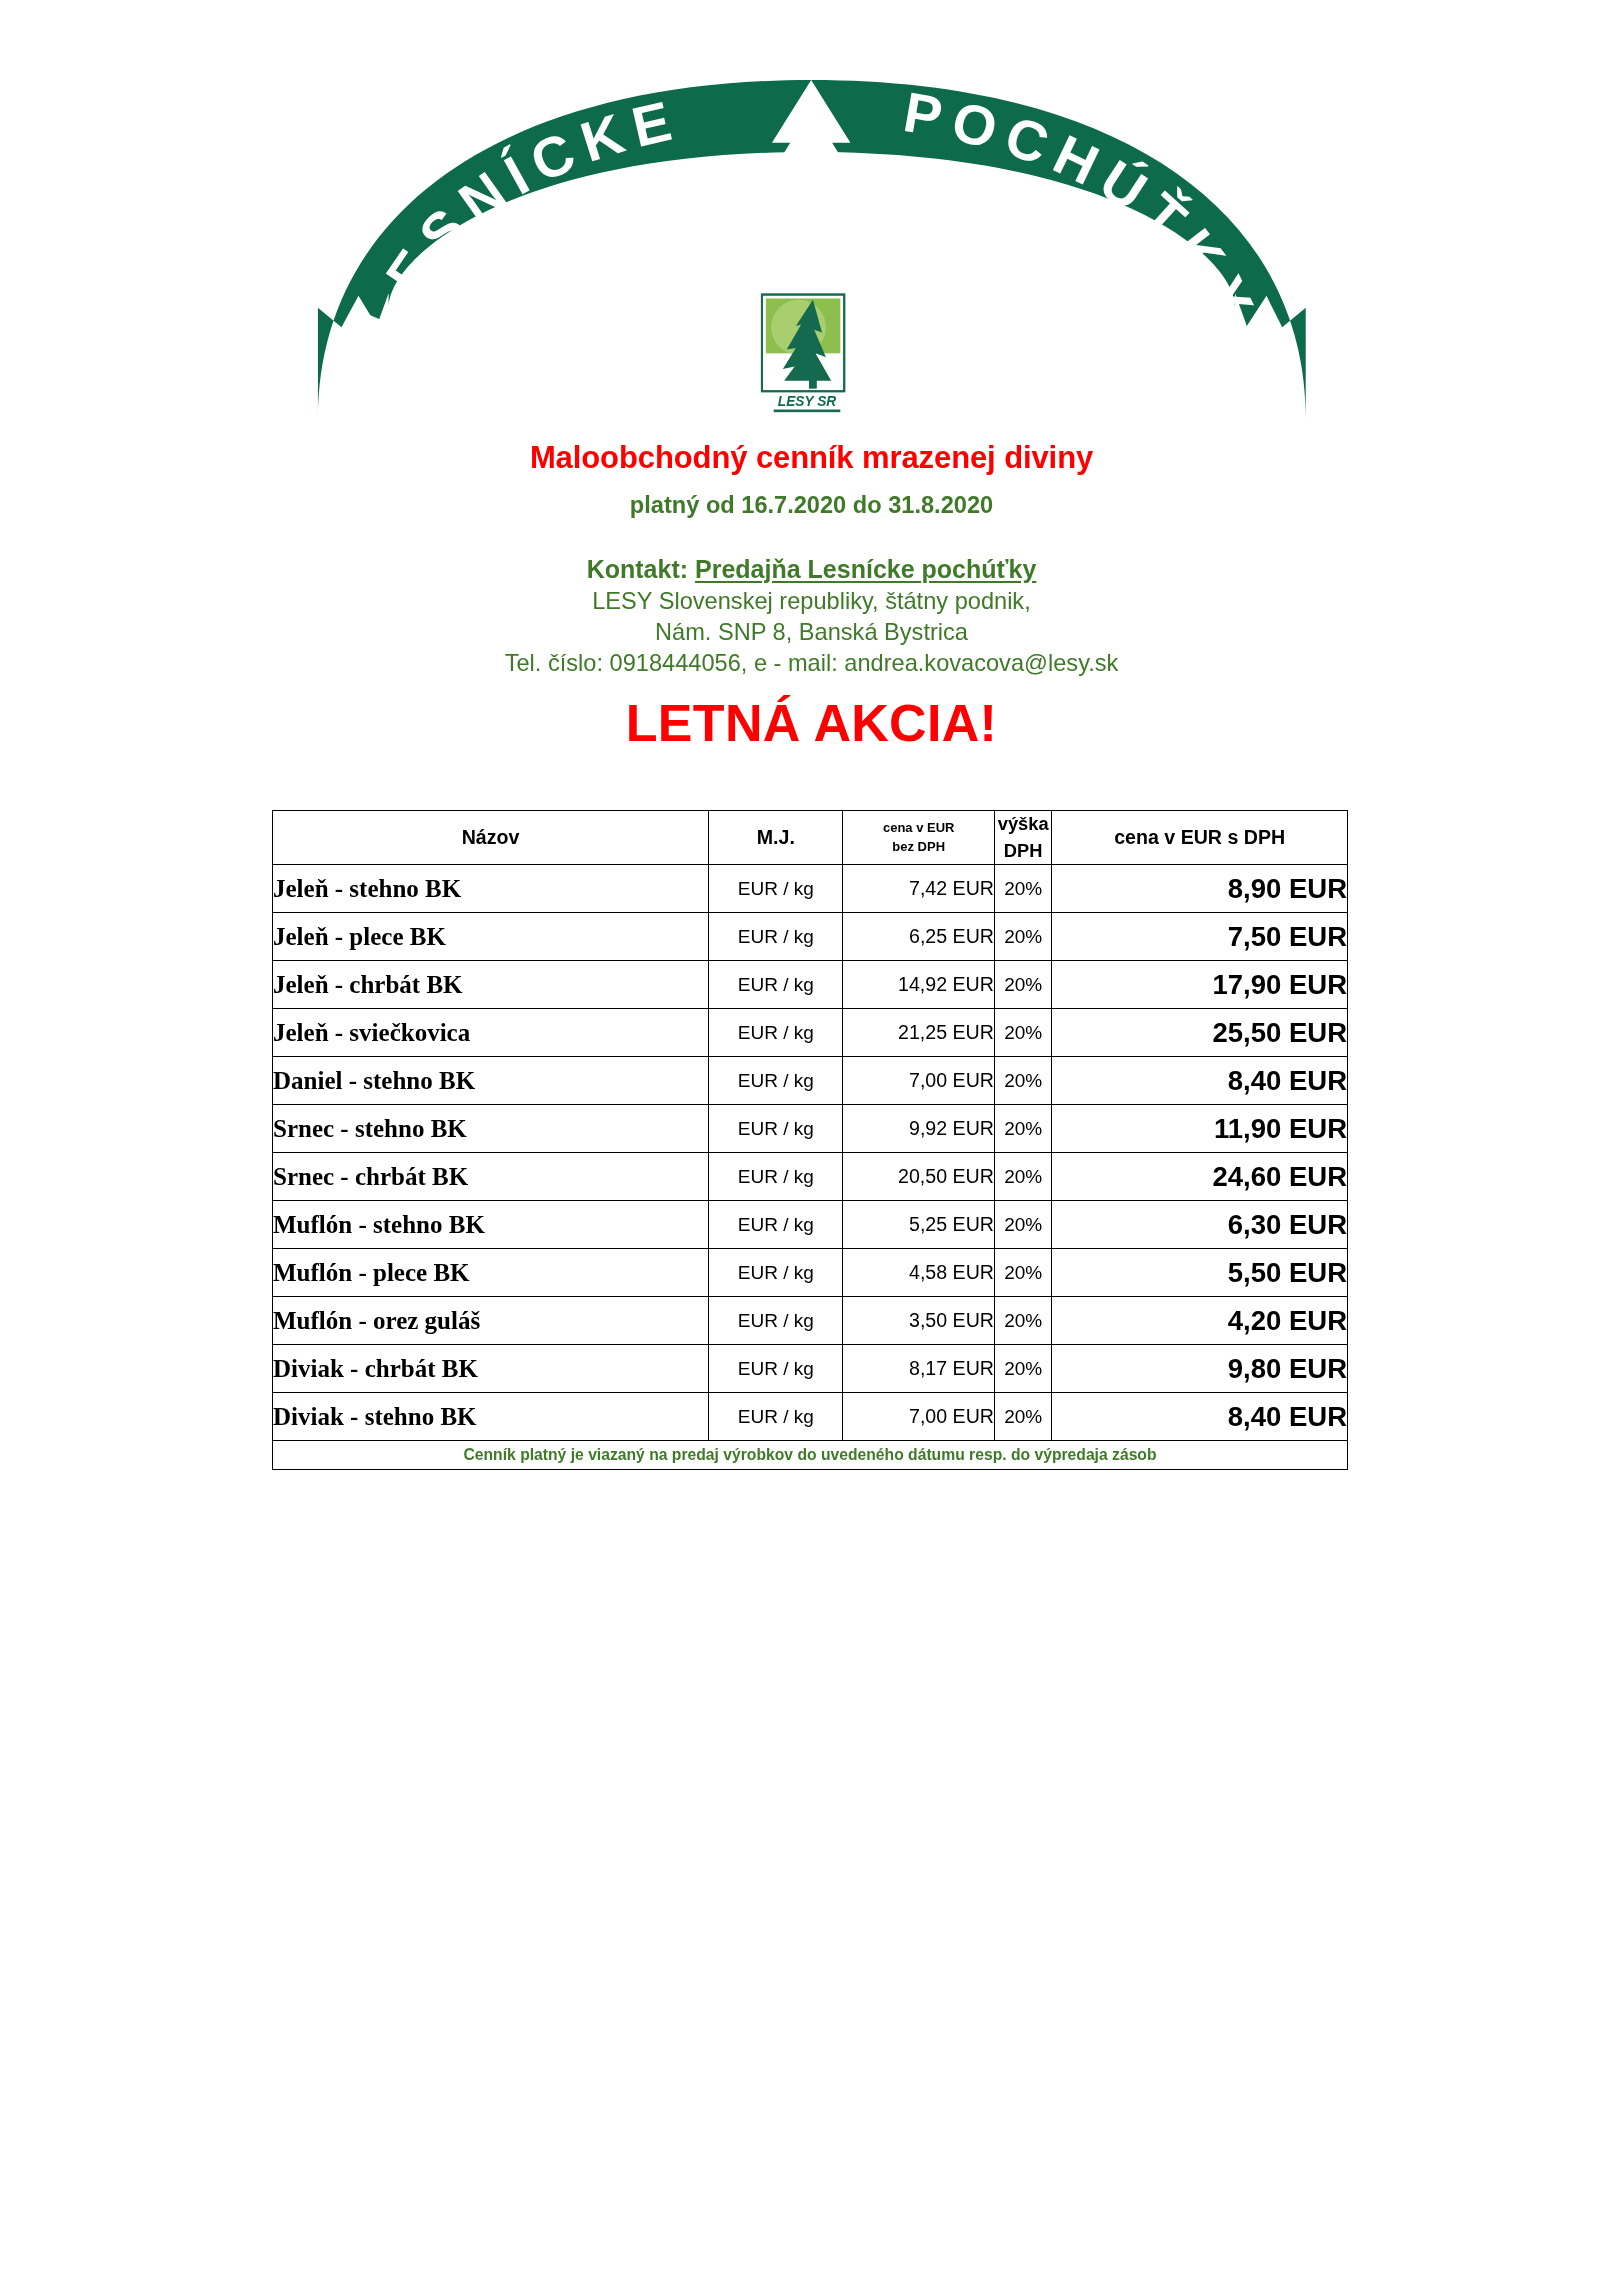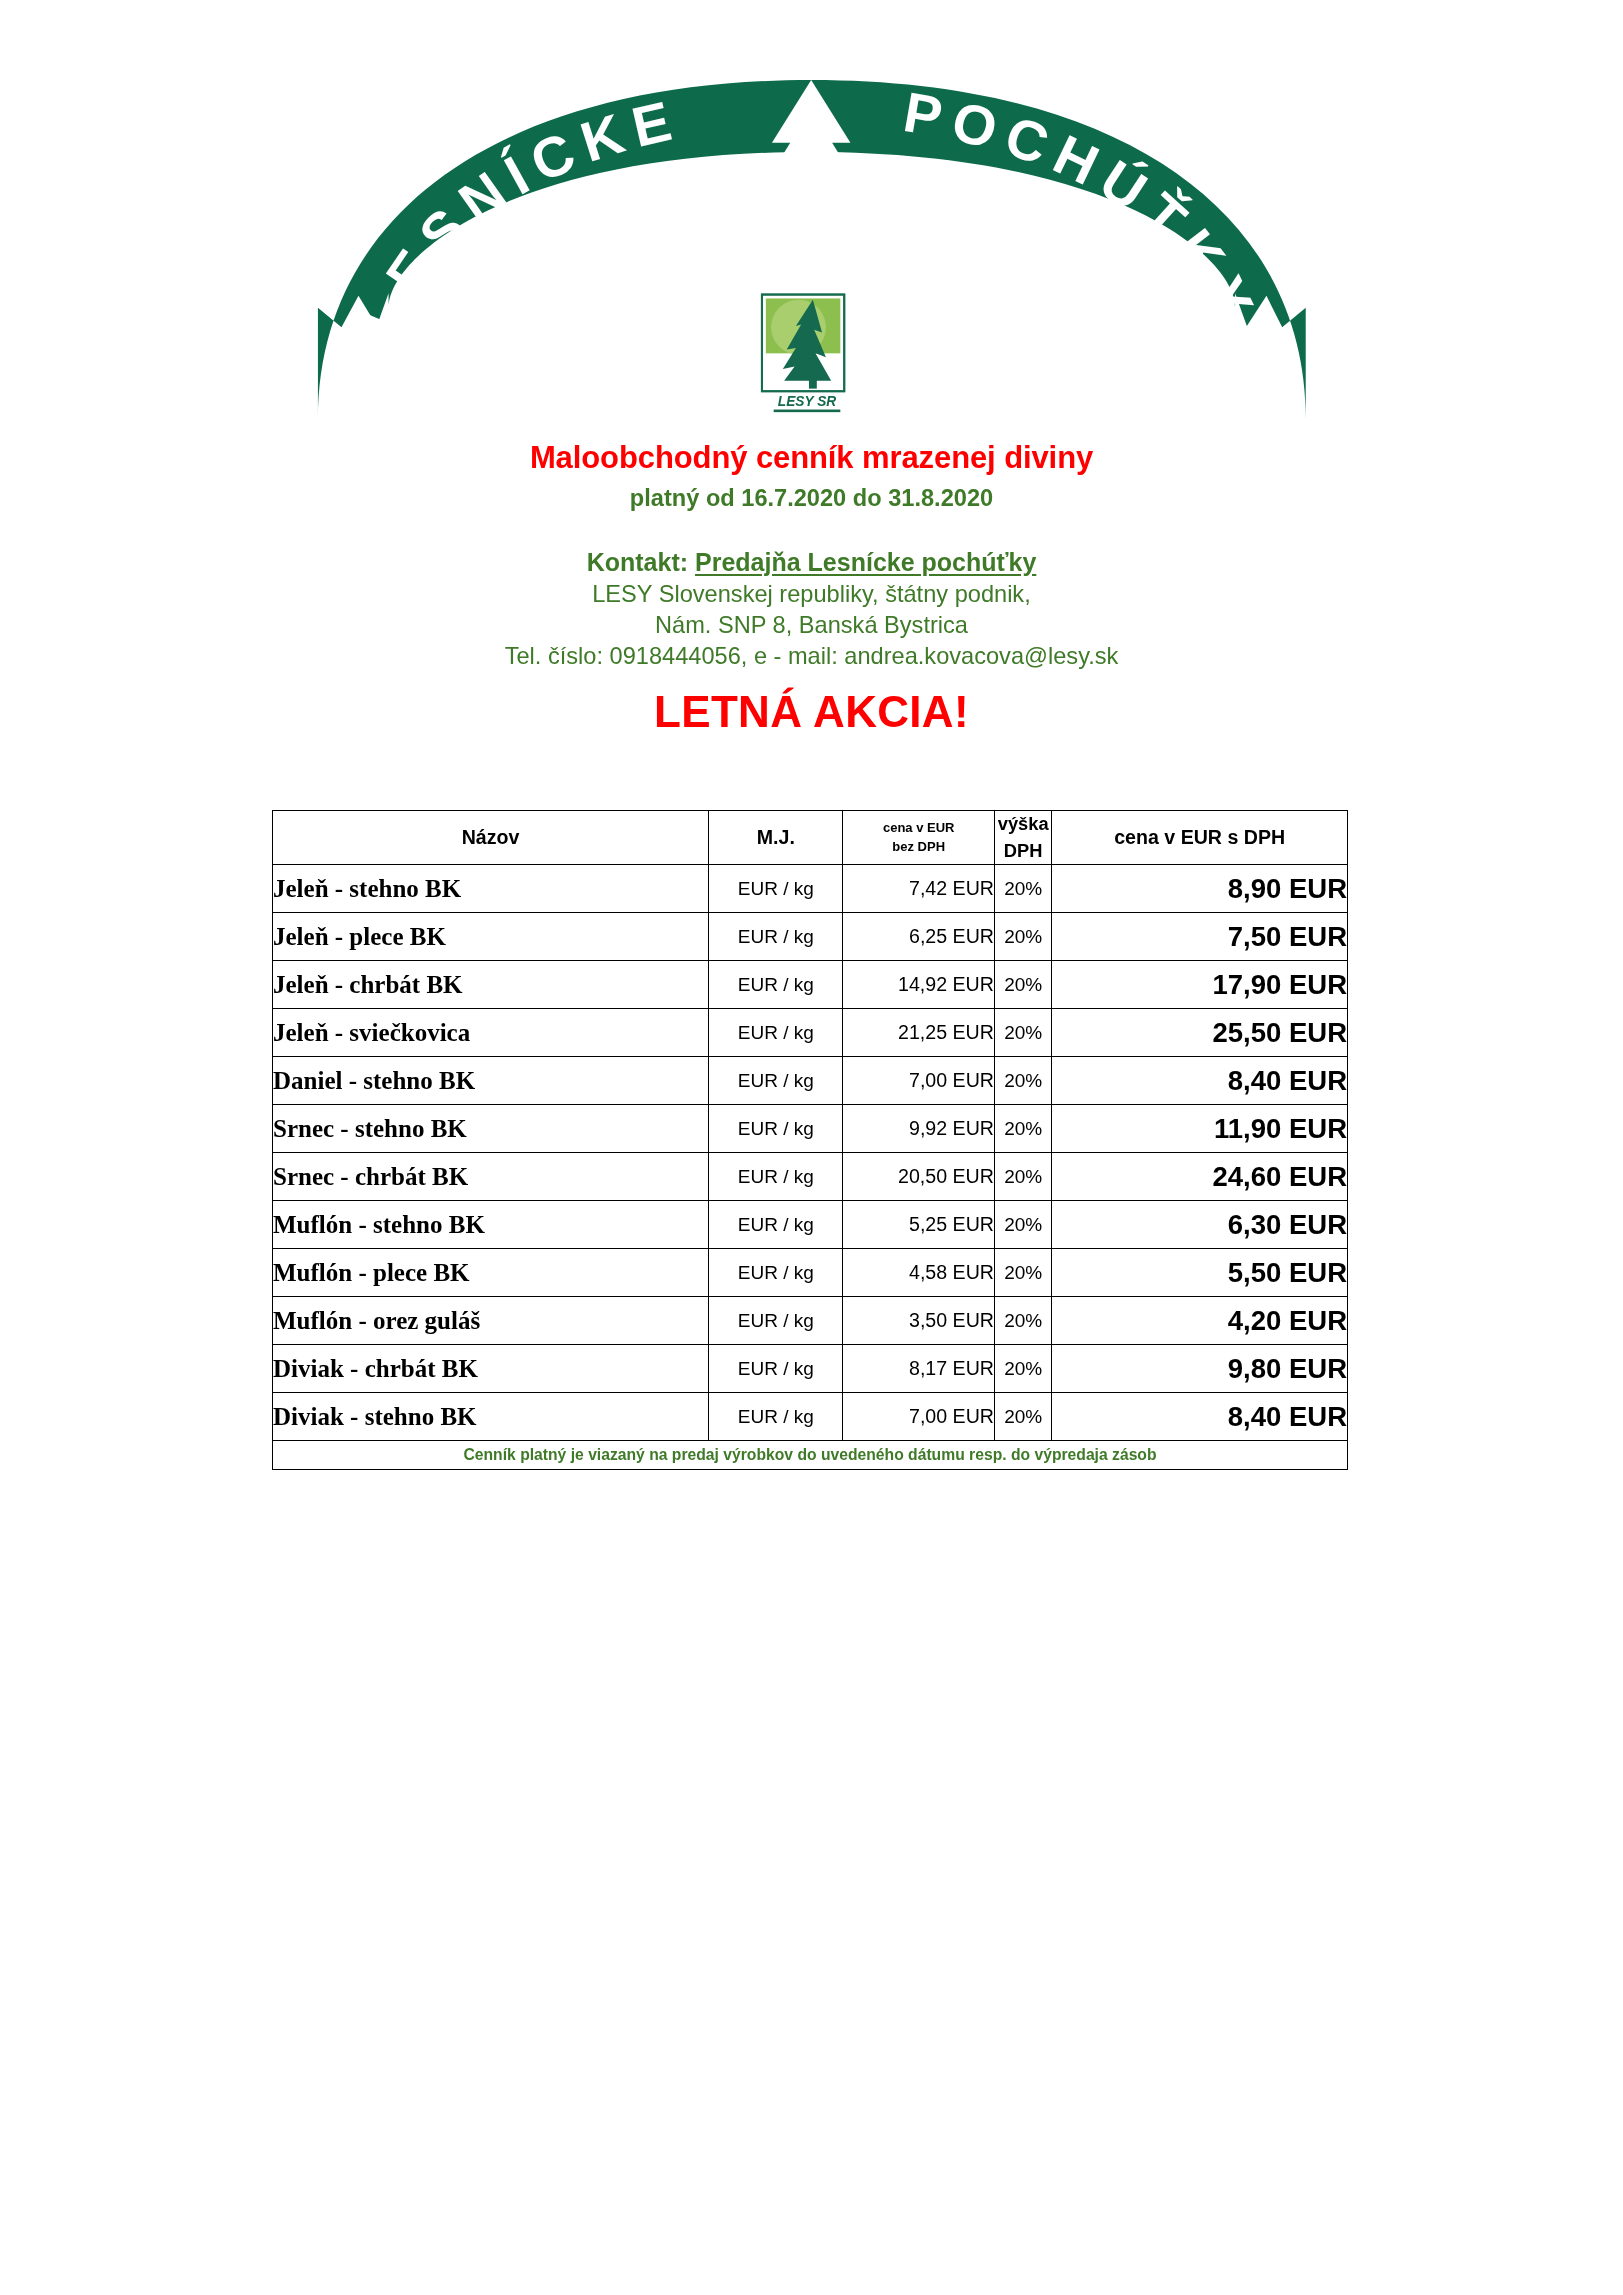--- a/index.html
+++ b/index.html
@@ -48,21 +48,21 @@
     font-weight: bold;
     font-size: 31px;
     line-height: 1.18;
     letter-spacing: -0.1px;
   }
   .subtitle-green {
     color: #3F7A28;
     font-weight: bold;
     font-size: 23.6px;
     line-height: 1.25;
-    margin-top: 7px;
+    margin-top: 14px;
   }
   .contact-block {
     margin-top: 33px;
     color: #3F7A28;
     font-size: 23.6px;
     line-height: 1.32;
   }
   .contact-line1 {
     font-weight: bold;
     font-size: 25px;
@@ -70,21 +70,21 @@
   .contact-line1 .underlined {
     text-decoration: underline;
     text-underline-offset: 3.3px;
     text-align: center;
   }
   .contact-normal { font-weight: normal; }
   .akcia {
     margin-top: 15.7px;
     color: #FF0000;
     font-weight: bold;
-    font-size: 44px;
+    font-size: 52px;
     letter-spacing: 0.3px;
     line-height: 1.1;
   }
 
   
   .table-wrap {
     position: absolute;
     left: 272px;
     top: 810px;
     width: 1076px;

